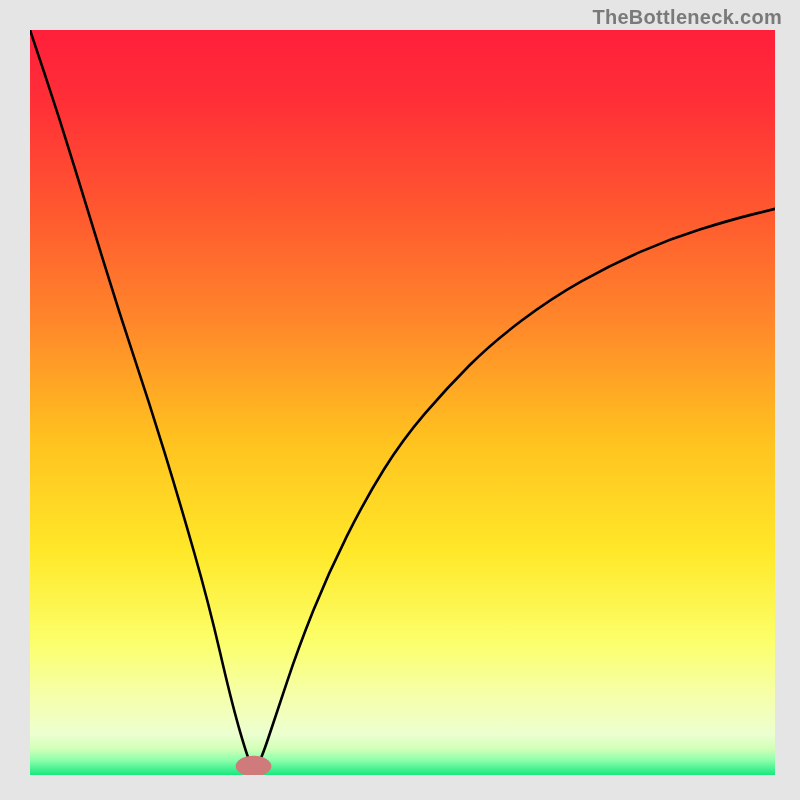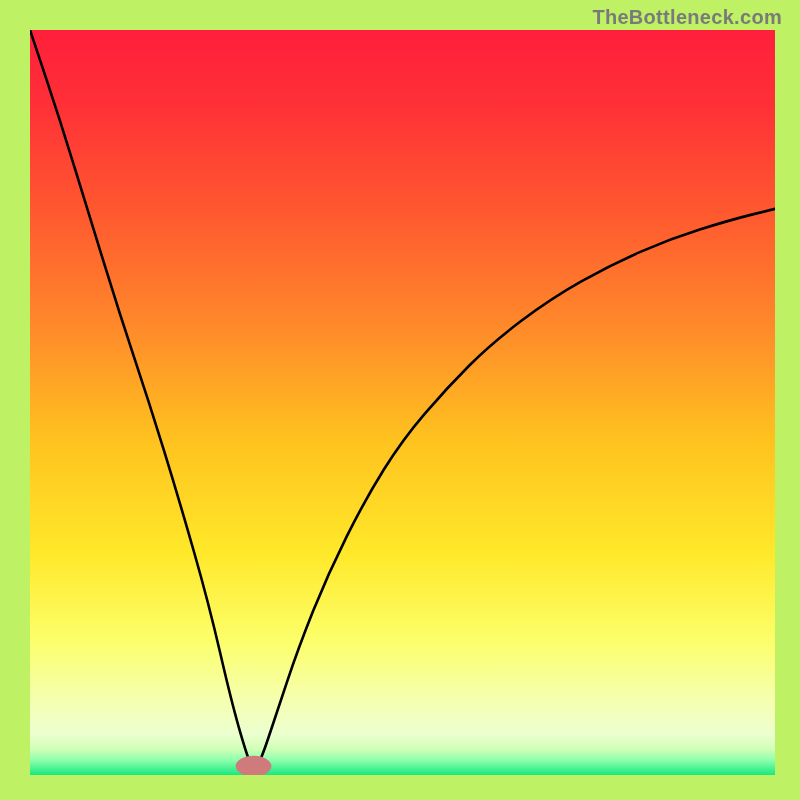--- a/index.html
+++ b/index.html
@@ -8,21 +8,21 @@
     width: 800px;
     height: 800px;
     background: #000;
     overflow: hidden;
     font-family: Arial, Helvetica, sans-serif;
   }
   .stage {
     position: relative;
     width: 800px;
     height: 800px;
-    background: #bef264;
+    background: #e5e5e5;
   }
   .plot-frame {
     position: absolute;
     left: 30px;
     top: 30px;
     width: 745px;
     height: 745px;
     box-sizing: border-box;
     overflow: hidden;
   }

